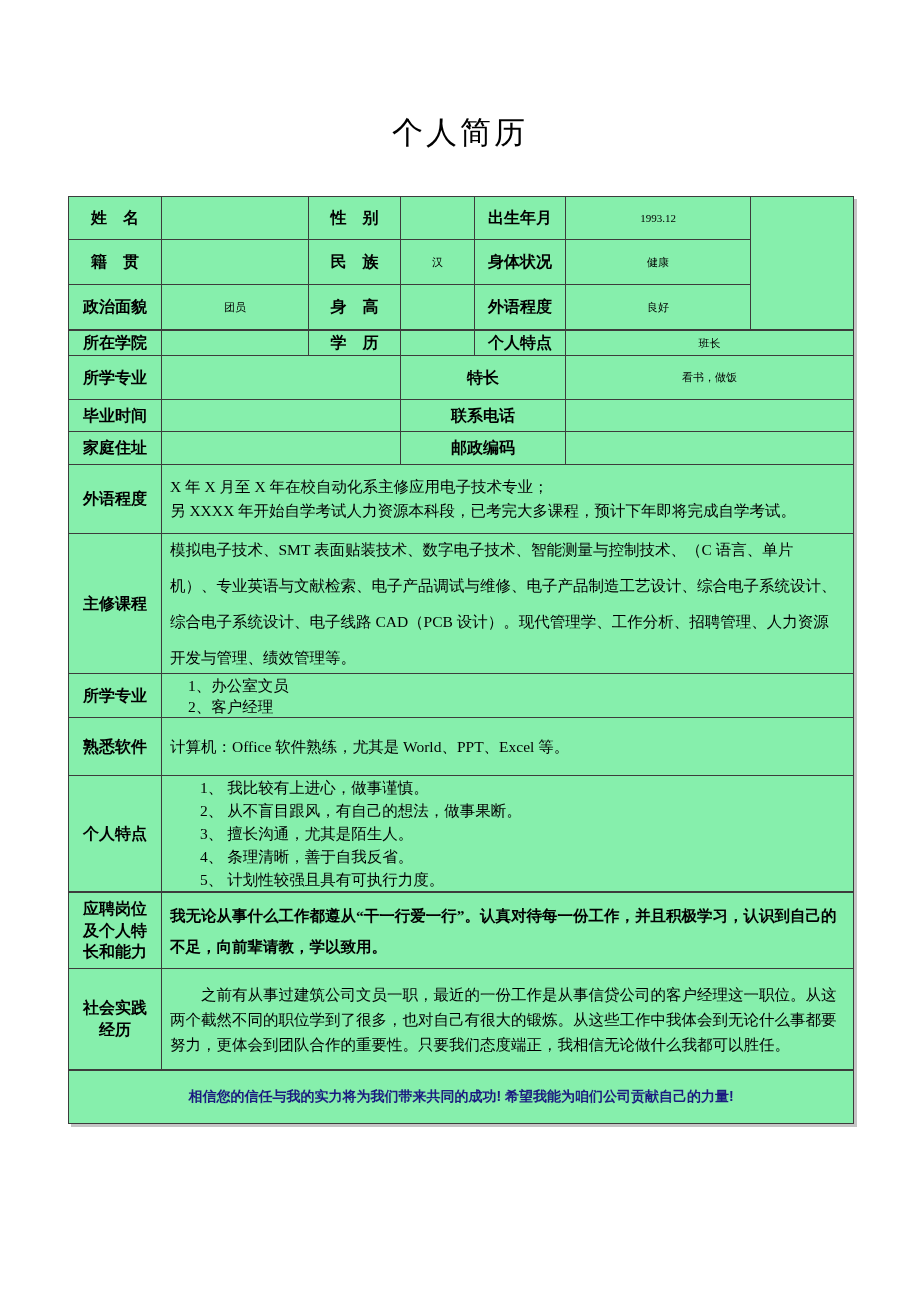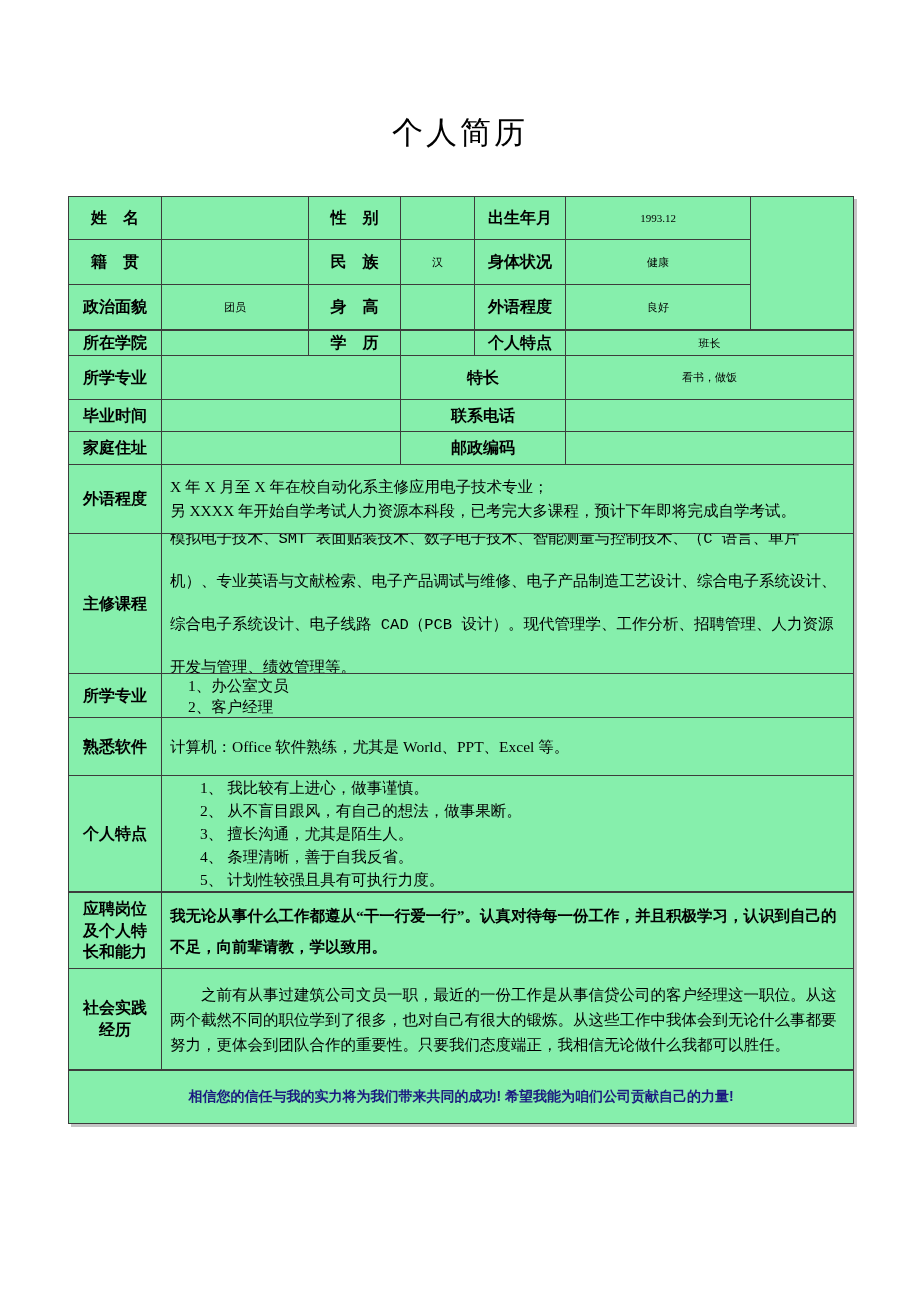--- a/index.html
+++ b/index.html
@@ -66,21 +66,21 @@
   .content {
     display: flex;
     flex-direction: column;
     justify-content: center;
     font-family: "Liberation Serif", serif;
     font-size: 15.5px;
     padding: 0 14px 0 8px;
     line-height: 24px;
   }
   .content p { margin: 0; }
-  .courses { line-height: 43px; font-family: Liberation Mono, monospace; }
+  .courses { line-height: 36px; }
   .worklist { padding-left: 26px; line-height: 21px; }
   .traits { padding-left: 38px; line-height: 23px; }
   .position-text { line-height: 31px; font-weight: bold; }
   .practice-text { line-height: 25px; }
   .practice-text p { text-indent: 2em; }
   .footer-cell {
     display: flex;
     align-items: center;
     justify-content: center;
     text-align: center;

